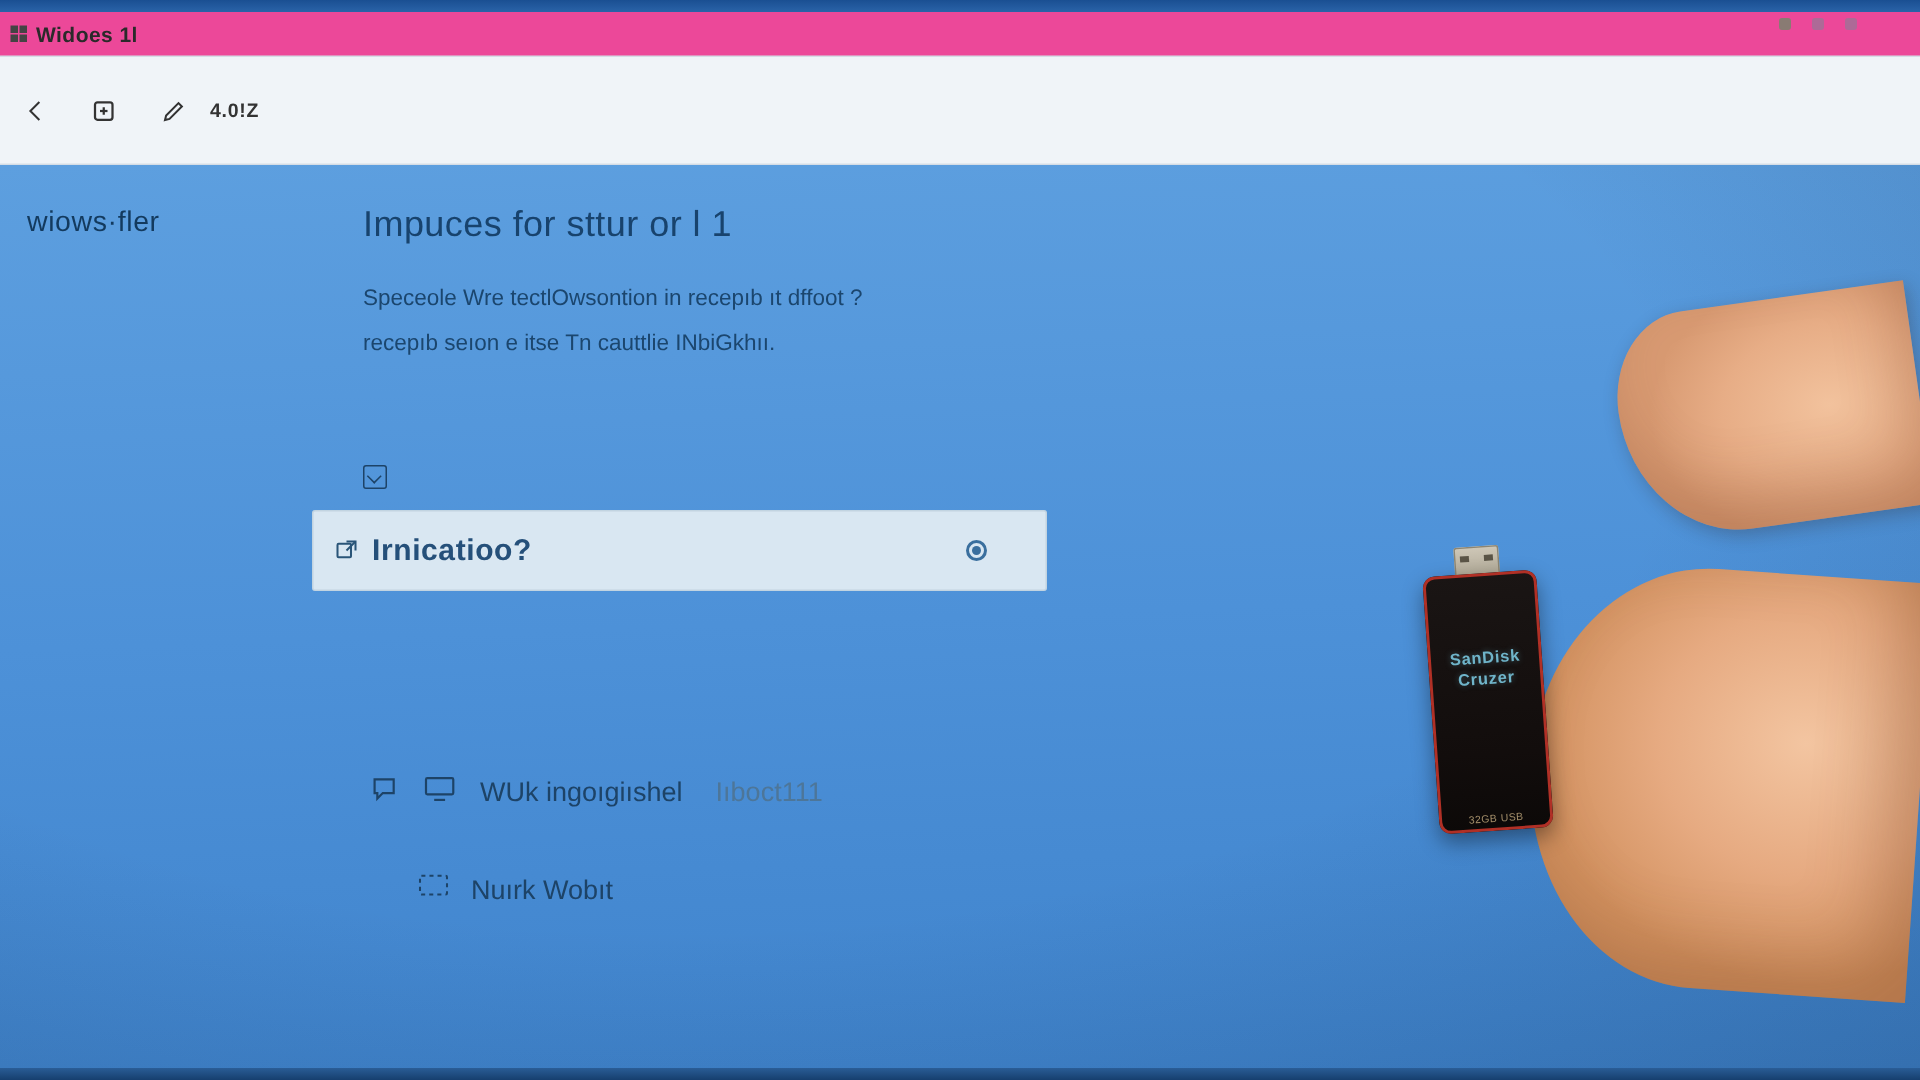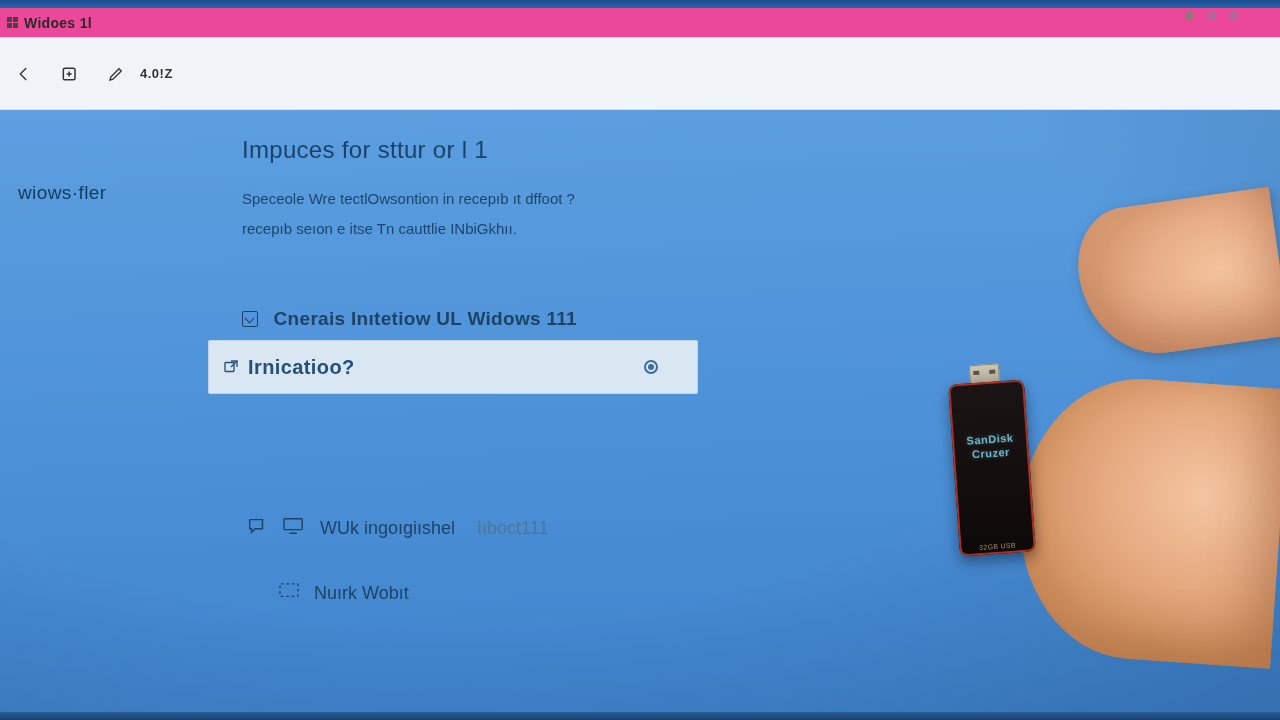--- a/index.html
+++ b/index.html
@@ -39,21 +39,21 @@
 .content {
   position: absolute; top: 110px; left: 0; right: 0; bottom: 8px;
   background: linear-gradient(178deg, #5d9fdf 0%, #4d91d8 50%, #3f83cc 100%);
 }
 .vignette { position:absolute; inset:0; pointer-events:none;
   background: radial-gradient(1200px 600px at 35% 30%, rgba(255,255,255,0) 55%, rgba(15,40,70,.22) 100%);
 }
 
 .sidebar-label {
   position: absolute; top: 28px; left: 18px;
-  font-size: 19px; font-weight: 500; color: #133a5e; letter-spacing: .4px; margin-top: 44px;
+  font-size: 19px; font-weight: 500; color: #133a5e; letter-spacing: .4px;
 }
 
 .main { position: absolute; top: 26px; left: 242px; right: 70px; color: #133a5e; }
 .main h1 { font-size: 24px; font-weight: 400; color: #18436d; letter-spacing: .3px; margin-bottom: 22px;}
 .desc { font-size: 15px; line-height: 1.7; color: #1b466e; font-weight: 500; margin-bottom: 8px;}
 .desc2 { font-size: 15px; color: #1b466e; font-weight: 500;}
 
 .opt-row-1 { position:absolute; top:172px; left:0; font-size:19px; font-weight:600; color:#1d4367; letter-spacing:.3px;}
 .opt-row-1 .pre-ico { display:inline-block; width:16px; height:16px; border:1.6px solid #1d4367; border-radius:2px; margin-right:10px; vertical-align:-2px; position:relative;}
 .opt-row-1 .pre-ico:after{content:""; position:absolute; top:3px; left:3px; width:6px; height:6px; border-left:1.6px solid #1d4367; border-bottom:1.6px solid #1d4367; transform:rotate(-45deg);}
@@ -150,21 +150,20 @@
 
   <div class="sidebar-label">wiows·fler</div>
 
   <div class="main">
     <h1>Impuces for sttur or l 1</h1>
     <div class="desc">Speceole Wre tectlOwsontion in recepıb ıt dffoot ?</div>
     <div class="desc2">recepıb seıon e itse Tn cauttlie INbiGkhıı.</div>
 
     <div class="opt-row-1">
       <span class="pre-ico"></span>
-      <span>Cnerais Inıtetiow UL Widows 111</span>
     </div>
 
     <div class="search-box">
       <span class="sb-ico">
         <svg width="18" height="18" viewBox="0 0 24 24">
             <rect x="4" y="6" width="12" height="12" rx="1"></rect>
             <path d="M12 4 L20 4 L20 12"></path>
             <line x1="20" y1="4" x2="12" y2="12"></line>
           </svg>
       </span>

